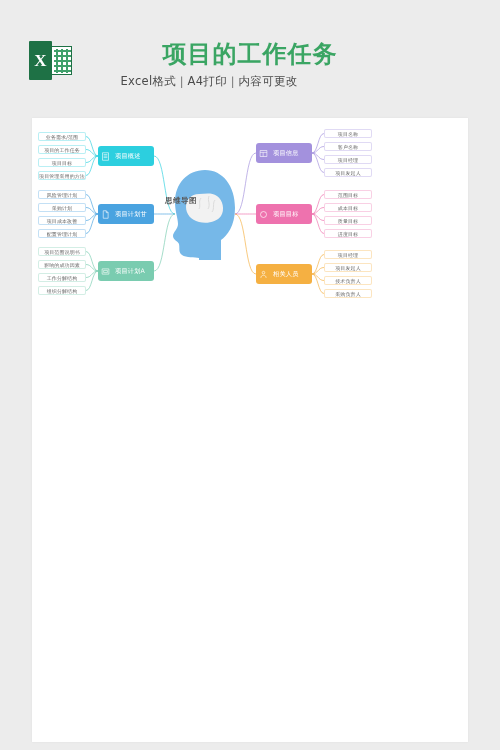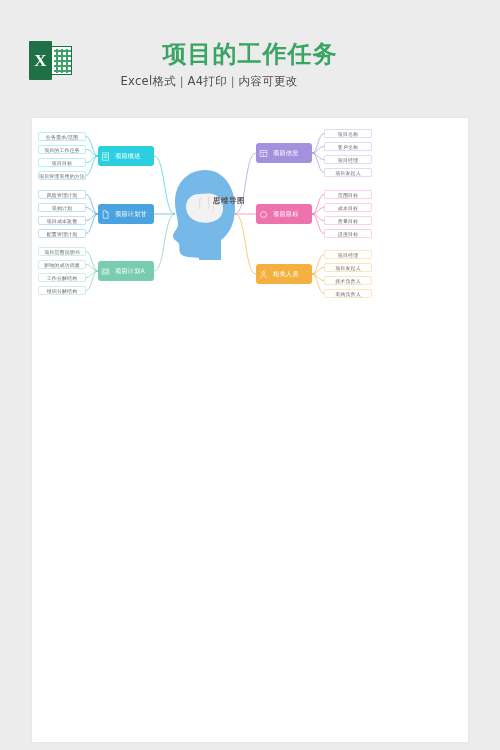--- a/index.html
+++ b/index.html
@@ -99,21 +99,21 @@
     white-space:nowrap;
     letter-spacing:0.1px;
   }
 
   .center-node{
     position:absolute;
     left:133px;top:46px;width:80px;height:100px;
   }
   .center-label{
     position:absolute;left:133px;top:78px;width:80px;
-    text-align:right;
+    text-align:left;
     color:#5a5a5a;
     font-size:7.5px;
     font-weight:bold;
     font-family:"DejaVu Sans",sans-serif;
     letter-spacing:0.5px;
   }
 </style>
 </head>
 <body>
 

